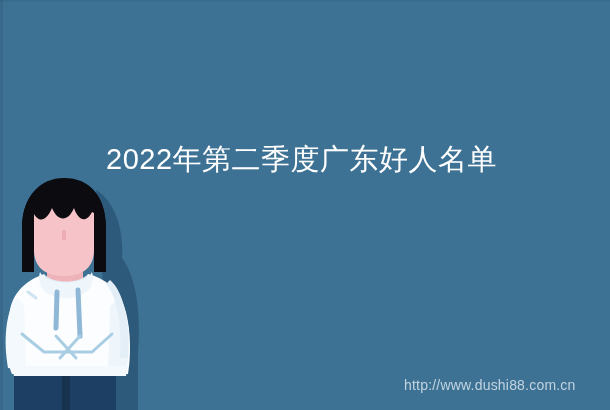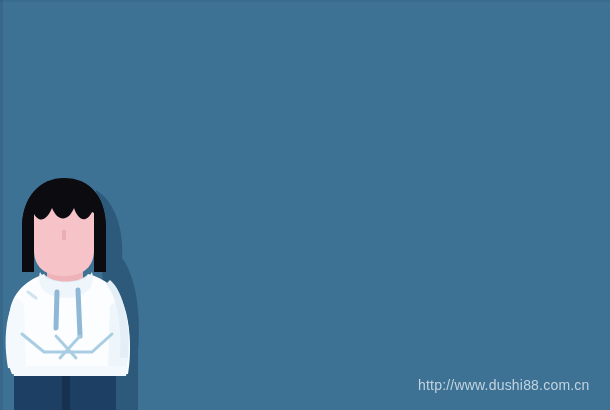--- a/index.html
+++ b/index.html
@@ -41,21 +41,21 @@
     line-height: 42px;
     letter-spacing: 0.5px;
     font-weight: 400;
     white-space: nowrap;
   }
   .headline .line { display: block; }
 
   
   .watermark {
     position: absolute;
-    left: 418px;
+    left: 404px;
     top: 377px;
     font-size: 14px;
     line-height: 16px;
     color: #c9d9e4;
     letter-spacing: 0.2px;
     opacity: 0.95;
   }
 
   
   .figure {
@@ -149,17 +149,18 @@
         <path d="M80 160 L60 182"></path>
       </g>
 
       <g>
         <path d="M12 190 L128 190 L126 200 L14 200 Z" fill="#f3f9fd"></path>
       </g>
     </svg>
   </div>
 
   <div class="headline">
+    <span class="line">2022年第二季度广东好人名单</span>
   </div>
 
   <div class="watermark">http://www.dushi88.com.cn</div>
 
 </div>
 
 </body></html>

